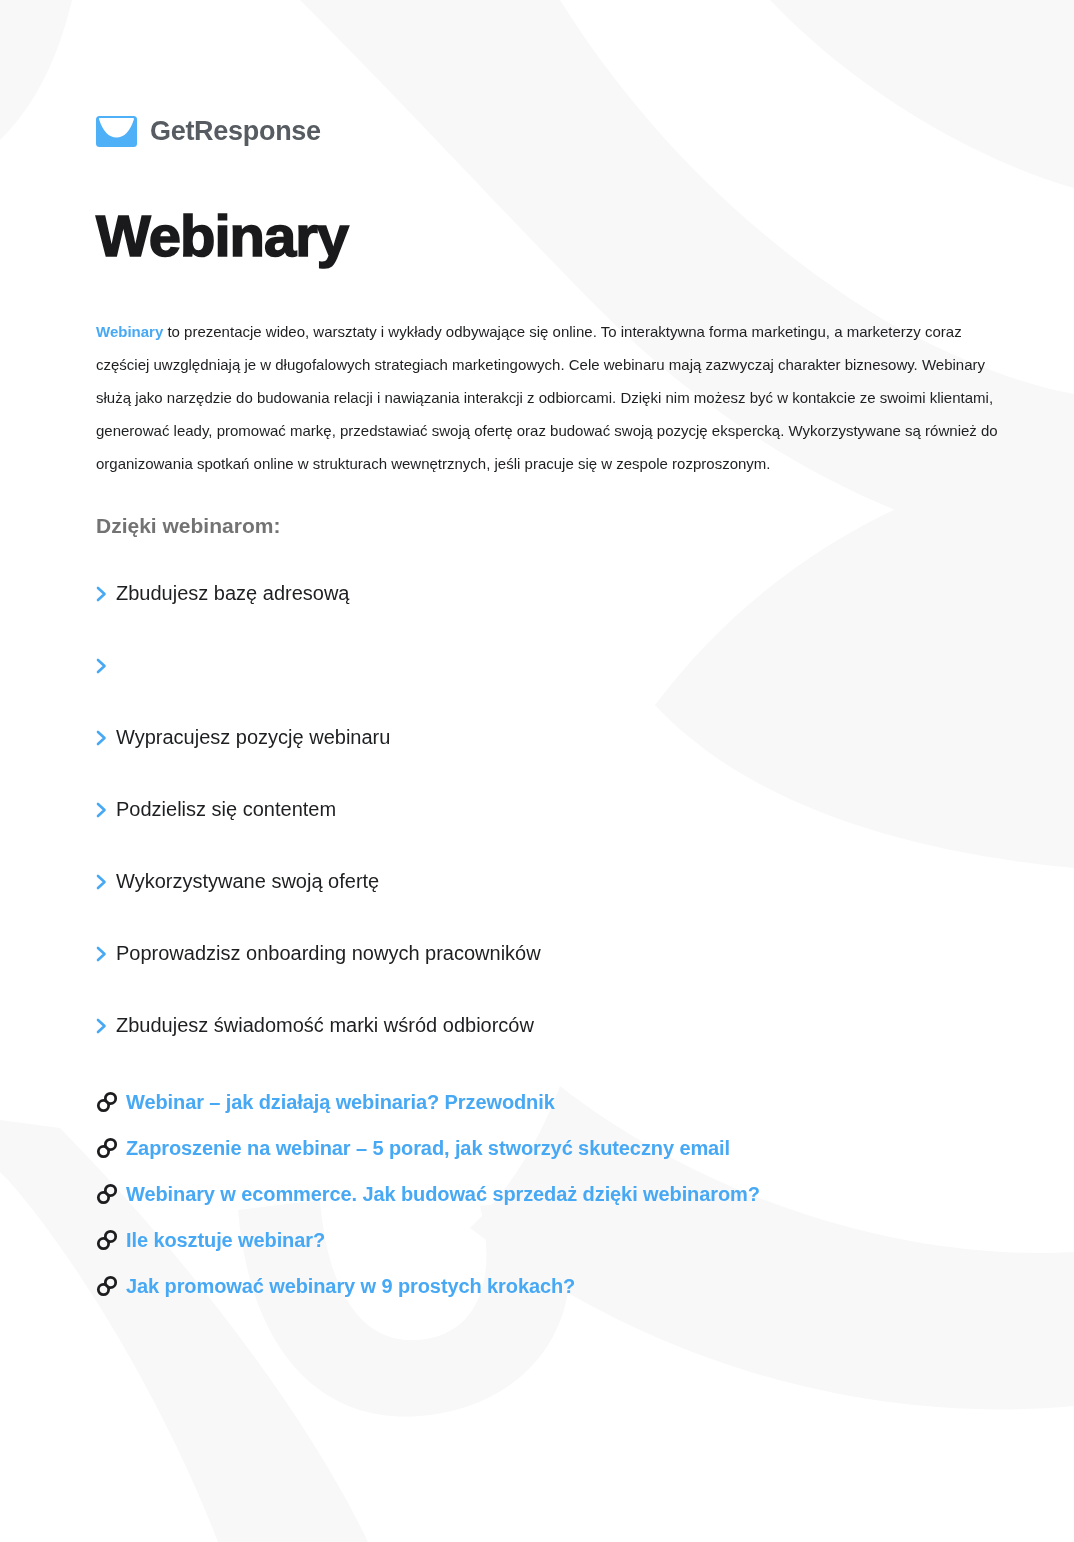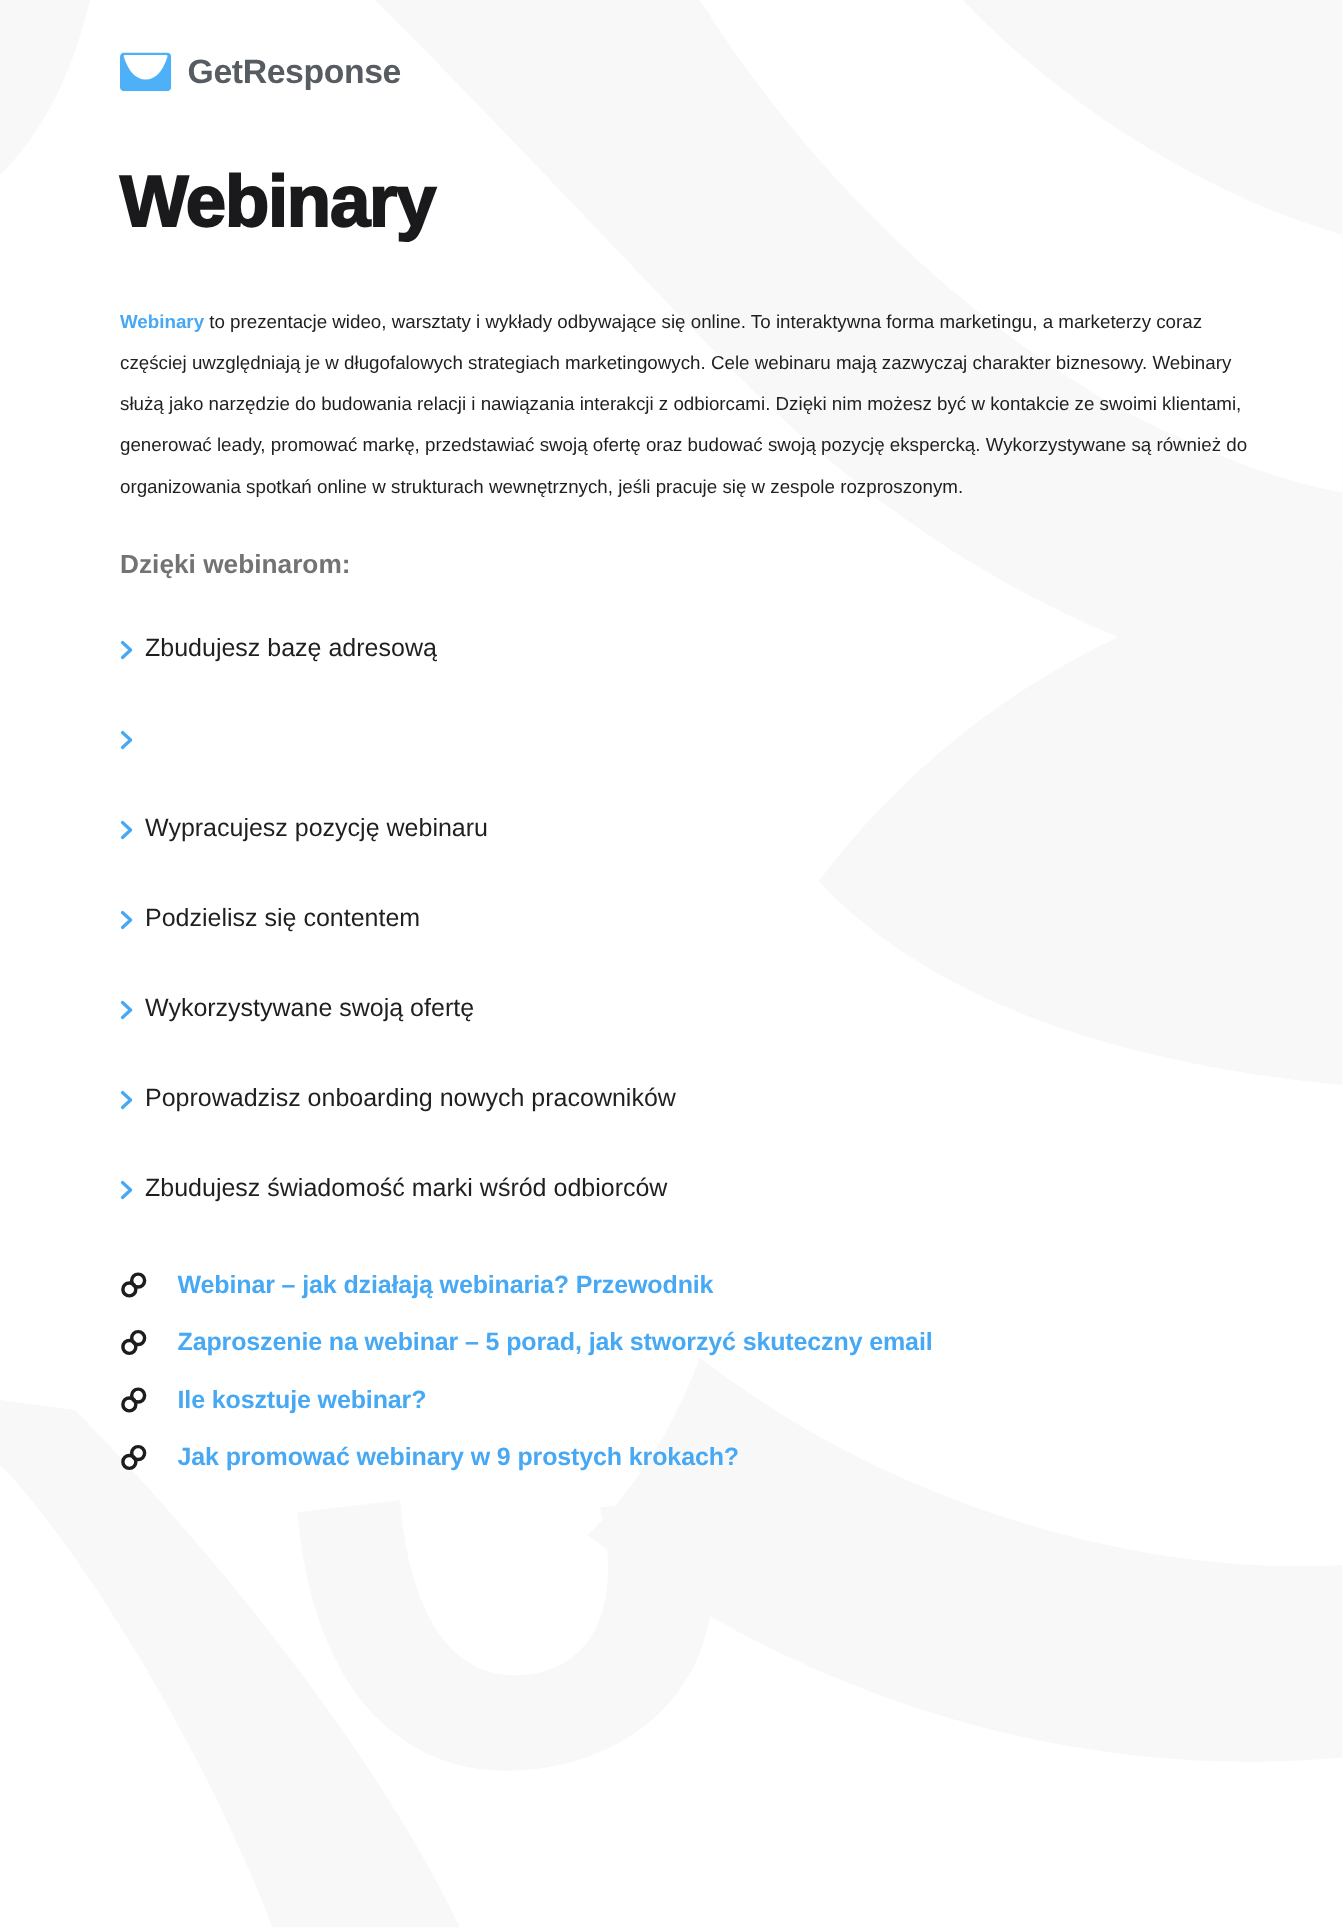--- a/index.html
+++ b/index.html
@@ -15,21 +15,21 @@
   }
   .bg-art {
     position: absolute;
     inset: 0;
     z-index: 0;
     pointer-events: none;
   }
   .content {
     position: relative;
     z-index: 1;
-    padding: 40px 60px 0 96px;
+    padding: 114px 60px 0 96px;
     width: 1074px;
   }
   
   .logo-row {
     display: flex;
     align-items: center;
     gap: 13px;
     height: 34px;
   }
   .logo-mark { width: 41px; height: 31px; display: block; }
@@ -79,21 +79,21 @@
     color: #1e1f21;
     height: 33px;
     margin-top: 39px;
   }
   .chevron-icon { width: 11px; height: 16px; flex: 0 0 auto; display: block; }
   
   .links-section { margin-top: 48px; }
   .link-row {
     display: flex;
     align-items: center;
-    gap: 24px;
+    gap: 8px;
     height: 24px;
     margin-bottom: 22px;
   }
   .link-icon { width: 22px; height: 22px; flex: 0 0 auto; display: block; }
   .link-row a {
     font-size: 20px;
     font-weight: bold;
     color: #47a8f4;
     text-decoration: none;
     letter-spacing: -0.1px;
@@ -203,20 +203,29 @@
         </svg>
       <a href="#">Zaproszenie na webinar – 5 porad, jak stworzyć skuteczny email</a>
     </div>
     <div class="link-row">
       <svg class="link-icon" viewBox="0 0 20 20" aria-hidden="true">
           <g fill="none" stroke="#1d1d1f" stroke-width="2.5">
             <circle cx="6.8" cy="13.2" r="4.7"></circle>
             <circle cx="13.2" cy="6.8" r="4.7"></circle>
           </g>
         </svg>
+      <a href="#">Webinary w ecommerce. Jak budować sprzedaż dzięki webinarom?</a>
+    </div>
+    <div class="link-row">
+      <svg class="link-icon" viewBox="0 0 20 20" aria-hidden="true">
+          <g fill="none" stroke="#1d1d1f" stroke-width="2.5">
+            <circle cx="6.8" cy="13.2" r="4.7"></circle>
+            <circle cx="13.2" cy="6.8" r="4.7"></circle>
+          </g>
+        </svg>
       <a href="#">Ile kosztuje webinar?</a>
     </div>
     <div class="link-row">
       <svg class="link-icon" viewBox="0 0 20 20" aria-hidden="true">
           <g fill="none" stroke="#1d1d1f" stroke-width="2.5">
             <circle cx="6.8" cy="13.2" r="4.7"></circle>
             <circle cx="13.2" cy="6.8" r="4.7"></circle>
           </g>
         </svg>
       <a href="#">Jak promować webinary w 9 prostych krokach?</a>

